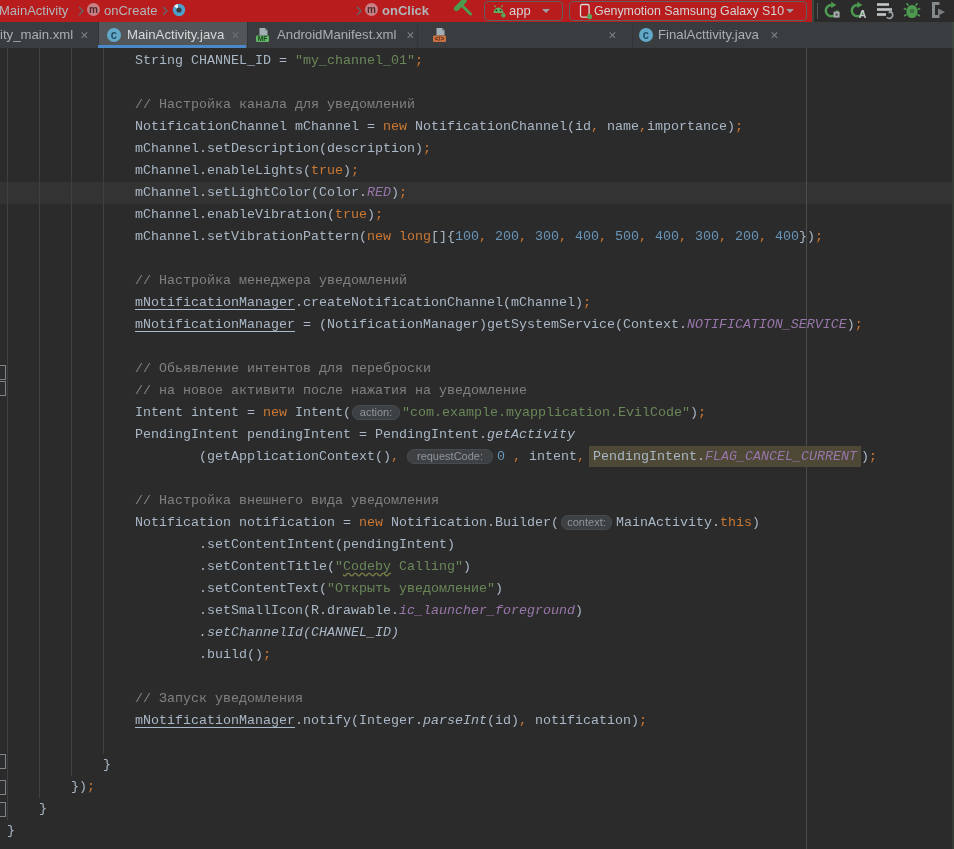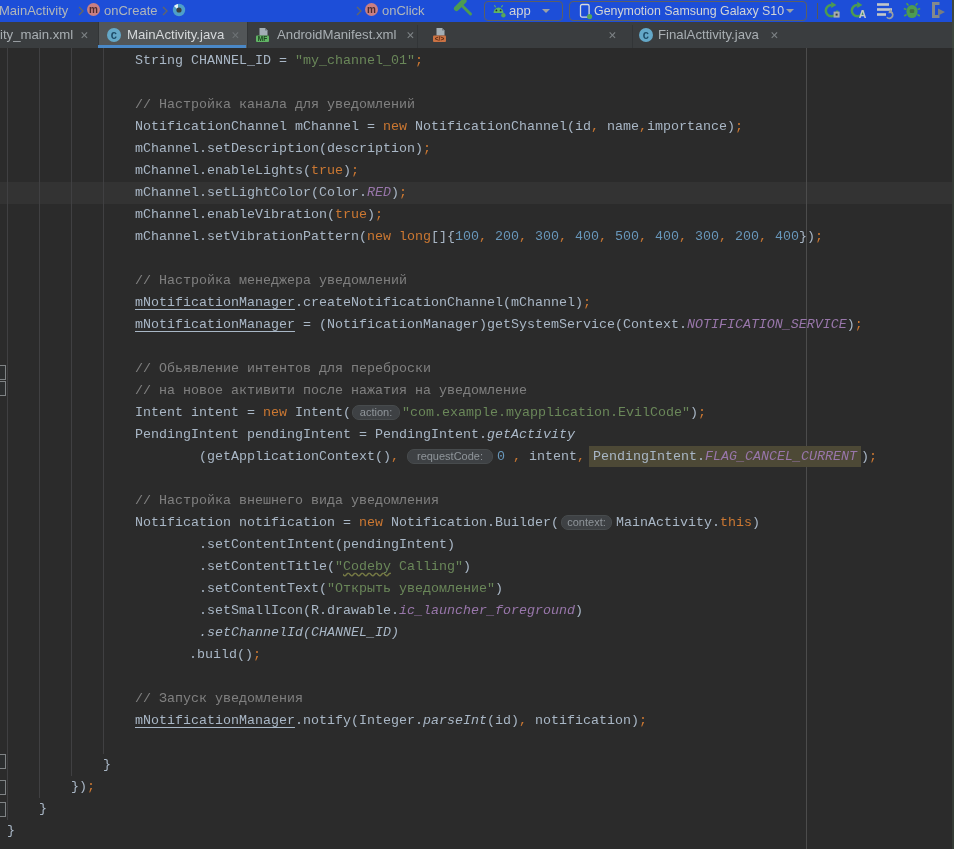--- a/index.html
+++ b/index.html
@@ -1,17 +1,17 @@
 <!DOCTYPE html>
 <html><head>
 <meta charset="utf-8">
 <style>
 html,body{margin:0;padding:0;}
 body{width:954px;height:849px;overflow:hidden;background:#2b2b2b;position:relative;font-family:"Liberation Sans",sans-serif;}
-#toolbar{position:absolute;left:0;top:0;width:954px;height:22px;background:#1d4ed8;}
+#toolbar{position:absolute;left:0;top:0;width:814px;height:22px;background:#b91c1c;}
 #tabbar{position:absolute;left:0;top:22px;width:954px;height:26px;background:#3a3d3f;}
 #editor{position:absolute;left:0;top:48px;width:954px;height:801px;background:#2b2b2b;}
 .bc{position:absolute;top:0;height:22px;line-height:22px;font-size:13px;color:#b0b6ba;white-space:pre;}
 .chev{position:absolute;top:6px;width:6px;height:10px;}
 .mico{position:absolute;top:3px;width:13px;height:13px;border-radius:50%;background:#c97f83;color:#4c2b2e;font-size:10px;font-weight:bold;text-align:center;line-height:13px;}
 .tab{position:absolute;top:0;height:26px;}
 .tabtxt{position:absolute;top:0;height:26px;line-height:26px;font-size:13.2px;color:#a9afb3;white-space:pre;}
 .x{position:absolute;top:8px;font-size:10.5px;color:#7d8285;line-height:11px;}
 .line{position:absolute;white-space:pre;font-family:"Liberation Mono",monospace;font-size:13.331px;line-height:22px;height:22px;color:#a9b7c6;}
 .k{color:#cc7832;}
@@ -41,21 +41,21 @@
     </svg>
   <svg style="position:absolute;left:172px;top:3px;" width="14" height="14" viewBox="0 0 14 14">
       <circle cx="7" cy="7" r="6.2" fill="#4e9fc9"></circle>
       <circle cx="7" cy="7" r="2.6" fill="#3c3f41"></circle>
       <path d="M2 3 A6.2 6.2 0 0 1 6 0.9 L6 4.5 A2.6 2.6 0 0 0 4.6 5.6 Z" fill="#e8f2f7"></path>
     </svg>
   <svg class="chev" style="left:356px;" viewBox="0 0 6 10">
       <path d="M1 1 L5 5 L1 9" stroke="#61666a" stroke-width="1.4" fill="none"></path>
     </svg>
   <div class="mico" style="left:365px;">m</div>
-  <div class="bc" style="left:382px;">onClick</div>
+  <div class="bc" style="left:382px;font-weight:bold;">onClick</div>
 
   <svg style="position:absolute;left:450px;top:0px;" width="24" height="22" viewBox="0 0 24 22">
     <line x1="6.5" y1="8.5" x2="14" y2="1" stroke="#4d9b51" stroke-width="5.2" stroke-linecap="round"></line>
     <line x1="11" y1="4.5" x2="20.5" y2="14" stroke="#4d9b51" stroke-width="3" stroke-linecap="round"></line>
   </svg>
 
   <div style="position:absolute;left:484px;top:1px;width:77px;height:18px;border:1px solid #5d6061;border-radius:4px;"></div>
   <svg style="position:absolute;left:491px;top:4px;" width="15" height="14" viewBox="0 0 15 14">
     <path d="M2.5 9 A5 5.4 0 0 1 12.5 9 Z" fill="#5fb563"></path>
     <line x1="4.6" y1="3.2" x2="3.4" y2="1.2" stroke="#5fb563" stroke-width="1.1"></line>
@@ -184,21 +184,21 @@
 <div class="line" style="left:0;top:354px;width:954px;"><span style="position:absolute;left:135px;">Intent intent = <span class="k">new</span> Intent(</span><div class="pill" style="left:352px;top:3px;width:48px;">action:</div><span style="position:absolute;left:402px;"><span class="s">"com.example.myapplication.EvilCode"</span>)<span class="k">;</span></span></div>
 <div class="line" style="left:135px;top:376px;">PendingIntent pendingIntent = PendingIntent.<span class="m">getActivity</span></div>
 <div class="line" style="left:0;top:398px;width:954px;"><span style="position:absolute;left:199px;">(getApplicationContext()<span class="k">,</span></span><div class="pill" style="left:407px;top:3px;width:86px;">requestCode:</div><span style="position:absolute;left:497px;"><span class="n">0</span> <span class="k">,</span> intent<span class="k">,</span></span><div style="position:absolute;left:589px;top:0px;width:272px;height:21px;background:#4d4936;"></div><span style="position:absolute;left:593px;">PendingIntent.<span class="f">FLAG_CANCEL_CURRENT</span></span><span style="position:absolute;left:861px;">)<span class="k">;</span></span></div>
 <div class="line" style="left:135px;top:442px;"><span class="c">// Настройка внешнего вида уведомления</span></div>
 <div class="line" style="left:0;top:464px;width:954px;"><span style="position:absolute;left:135px;">Notification notification = <span class="k">new</span> Notification.Builder(</span><div class="pill" style="left:561px;top:3px;width:51px;">context:</div><span style="position:absolute;left:616px;">MainActivity.<span class="k">this</span>)</span></div>
 <div class="line" style="left:199px;top:486px;">.setContentIntent(pendingIntent)</div>
 <div class="line" style="left:199px;top:508px;">.setContentTitle(<span class="s">"</span><span class="s wv">Codeby</span><span class="s"> Calling"</span>)</div>
 <div class="line" style="left:199px;top:530px;">.setContentText(<span class="s">"Открыть уведомление"</span>)</div>
 <div class="line" style="left:199px;top:552px;">.setSmallIcon(R.drawable.<span class="f">ic_launcher_foreground</span>)</div>
 <div class="line" style="left:199px;top:574px;font-style:italic;">.setChannelId(CHANNEL_ID)</div>
-<div class="line" style="left:189px;top:596px;text-align:center;">.build()<span class="k">;</span></div>
+<div class="line" style="left:199px;top:596px;text-align:center;">.build()<span class="k">;</span></div>
 <div class="line" style="left:135px;top:640px;"><span class="c">// Запуск уведомления</span></div>
 <div class="line" style="left:135px;top:662px;"><span class="u">mNotificationManager</span>.notify(Integer.<span class="m">parseInt</span>(id)<span class="k">,</span> notification)<span class="k">;</span></div>
 <div class="line" style="left:103px;top:706px;">}</div>
 <div class="line" style="left:71px;top:728px;">})<span class="k">;</span></div>
 <div class="line" style="left:39px;top:750px;">}</div>
 <div class="line" style="left:7px;top:772px;">}</div>
 </div>
 </div>
 
 </body></html>

